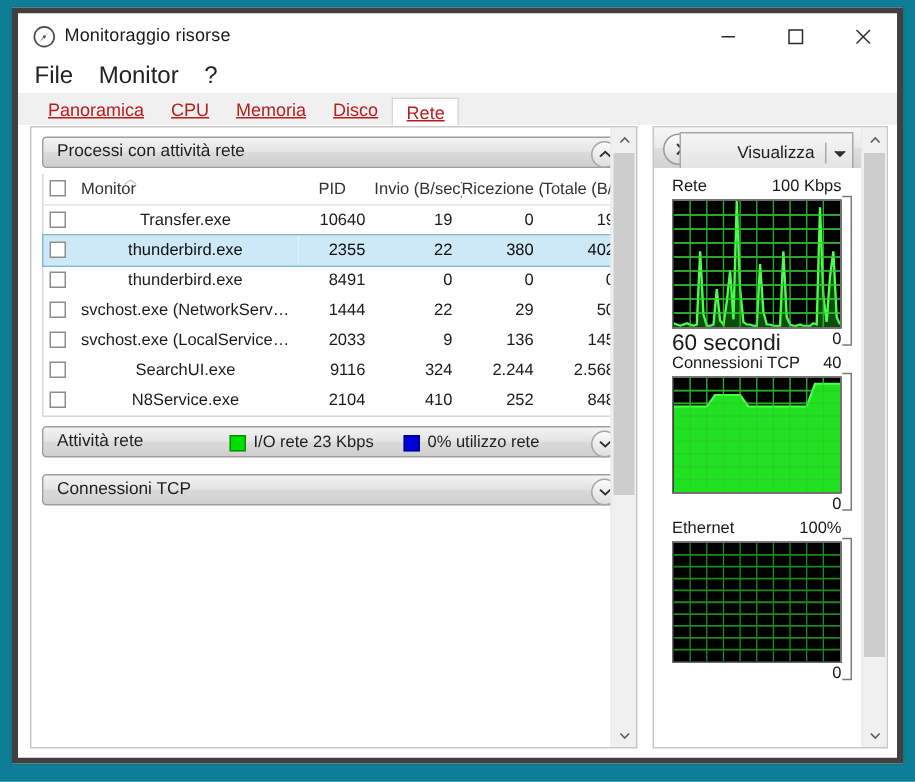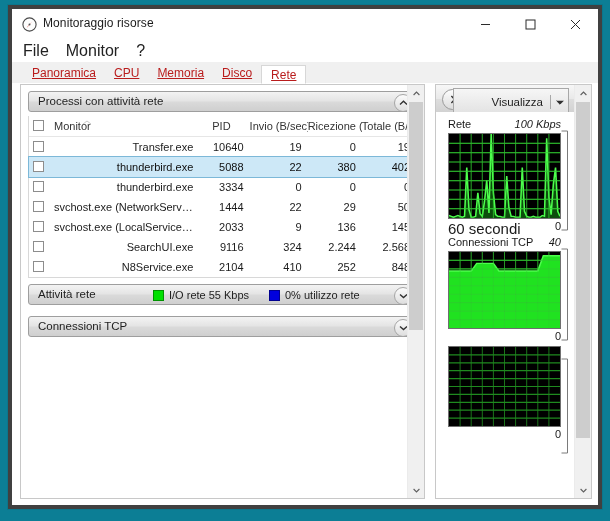--- a/index.html
+++ b/index.html
@@ -94,21 +94,21 @@
   }
   table.proc{width:100%;border-collapse:collapse;table-layout:fixed;font-size:11px;color:#1b1b1b;}
   table.proc th{
     font-weight:normal;padding:4px 6px 4px 0;color:#333;
     background:#fff;border-bottom:1px solid #e6e6e6;white-space:nowrap;overflow:hidden;
   }
   table.proc th.c0{text-align:left;padding-left:25px;position:relative;}
   table.proc td{
     padding:4px 6px 4px 0;text-align:right;white-space:nowrap;overflow:hidden;text-overflow:ellipsis;
   }
-  table.proc td.c0{text-align:right;padding-left:25px;position:relative;}
+  table.proc td.c0{text-align:center;padding-left:25px;position:relative;}
   .cbx{
     position:absolute;left:4px;top:50%;margin-top:-6px;width:11px;height:11px;
     border:1px solid #8d8d8d;background:#fff;box-sizing:border-box;
   }
   tr.sel{background:#cde8f7;outline:1px solid #7cb8d8;}
   tr.sel td{color:#0e0e0e;}
   .sortmark{position:absolute;left:50px;top:-1px;width:16px;height:5px;}
 
   
   .rtoolbar{
@@ -128,21 +128,21 @@
   }
   .rtb-view .lbl{font-size:11.5px;color:#1e1e1e;padding:0 7px 0 9px;white-space:nowrap;}
   .rtb-view .sep{width:1px;height:14px;background:#a8a8a8;}
   .rtb-view .arr{width:17px;display:flex;align-items:center;justify-content:center;}
 
   
   .graphs{position:absolute;left:0;top:27px;right:16px;bottom:0;overflow:hidden;background:#fff;}
   .gblock{position:relative;margin:6px 14px 0 12px;}
   .glabels{position:relative;height:15px;}
   .glabels .gl{position:absolute;left:0;top:0;font-size:11px;color:#1a1a1a;white-space:nowrap;}
-  .glabels .gr{position:absolute;right:0;top:0;font-size:11px;color:#1a1a1a;white-space:nowrap;font-style:italic;}
+  .glabels .gr{position:absolute;right:0;top:0;font-size:11px;color:#1a1a1a;white-space:nowrap;}
   .gcanvas{border:1px solid #6f6f6f;box-sizing:border-box;background:#000;position:relative;overflow:hidden;}
   .gfoot{position:relative;height:15px;}
   .gfoot .fl{position:absolute;left:0;top:1px;font-size:15px;color:#1a1a1a;white-space:nowrap;}
   .gfoot .fr{position:absolute;right:0;top:1px;font-size:11px;color:#1a1a1a;white-space:nowrap;}
   .bracket{position:absolute;pointer-events:none;}
 </style>
 </head>
 <body>
 
 <div class="desktop">
@@ -235,28 +235,28 @@
             <tbody id="proc-body">
                 <tr>
                   <td class="c0"><span class="cbx"></span><span>Transfer.exe</span></td>
                   <td>10640</td>
                   <td>19</td>
                   <td>0</td>
                   <td>19</td>
                 </tr>
                 <tr class="sel">
                   <td class="c0"><span class="cbx"></span><span>thunderbird.exe</span></td>
-                  <td>5088</td>
+                  <td>2355</td>
                   <td>22</td>
                   <td>380</td>
                   <td>402</td>
                 </tr>
                 <tr>
                   <td class="c0"><span class="cbx"></span><span>thunderbird.exe</span></td>
-                  <td>3334</td>
+                  <td>8491</td>
                   <td>0</td>
                   <td>0</td>
                   <td>0</td>
                 </tr>
                 <tr>
                   <td class="c0"><span class="cbx"></span><span>svchost.exe (NetworkService -p)</span></td>
                   <td>1444</td>
                   <td>22</td>
                   <td>29</td>
                   <td>50</td>
@@ -284,21 +284,21 @@
                 </tr>
               </tbody>
           </table>
         </div>
 
         <div class="group">
           <div class="group-head">
             <span class="gtitle">Attività rete</span>
             <span class="legend" style="left:124px">
               <i class="lsw" id="lsw0" style="background: rgb(0, 224, 0);"></i>
-              <span>I/O rete 55 Kbps</span>
+              <span>I/O rete 23 Kbps</span>
             </span>
             <span class="legend" style="left:240px">
               <i class="lsw" id="lsw1" style="background: rgb(0, 0, 221);"></i>
               <span>0% utilizzo rete</span>
             </span>
             <span class="chev">
               <svg width="9" height="6" viewBox="0 0 9 6">
                   <path d="M1 1.4 L4.5 4.6 L8 1.4" fill="none" stroke="#2f2f2f" stroke-width="1.3"></path>
                 </svg>
             </span>
@@ -455,20 +455,24 @@
             </div>
             <div class="gfoot">
               <span class="fr">0</span>
             </div>
             <svg class="bracket" style="right:-8px;top:12px;" width="8" height="98">
               <path d="M0.5 1 L6.5 1 L6.5 92 L0.5 92" fill="none" stroke="#7a7a7a" stroke-width="1"></path>
             </svg>
           </div>
 
           <div class="gblock" style="margin-top:2px">
+            <div class="glabels">
+              <span class="gl">Ethernet</span>
+              <span class="gr">100%</span>
+            </div>
             <div class="gcanvas" style="height:81px">
               <svg id="svg-eth" width="100%" height="100%" viewBox="0 0 100 81" preserveAspectRatio="none">
                   <rect x="0" y="0" width="100" height="81" fill="#000"></rect>
                   <line x1="10" y1="0" x2="10" y2="81" stroke="#1f8a1f" stroke-width="0.8" opacity="1"></line>
                   <line x1="20" y1="0" x2="20" y2="81" stroke="#1f8a1f" stroke-width="0.8" opacity="1"></line>
                   <line x1="30" y1="0" x2="30" y2="81" stroke="#1f8a1f" stroke-width="0.8" opacity="1"></line>
                   <line x1="40" y1="0" x2="40" y2="81" stroke="#1f8a1f" stroke-width="0.8" opacity="1"></line>
                   <line x1="50" y1="0" x2="50" y2="81" stroke="#1f8a1f" stroke-width="0.8" opacity="1"></line>
                   <line x1="60" y1="0" x2="60" y2="81" stroke="#1f8a1f" stroke-width="0.8" opacity="1"></line>
                   <line x1="70" y1="0" x2="70" y2="81" stroke="#1f8a1f" stroke-width="0.8" opacity="1"></line>

